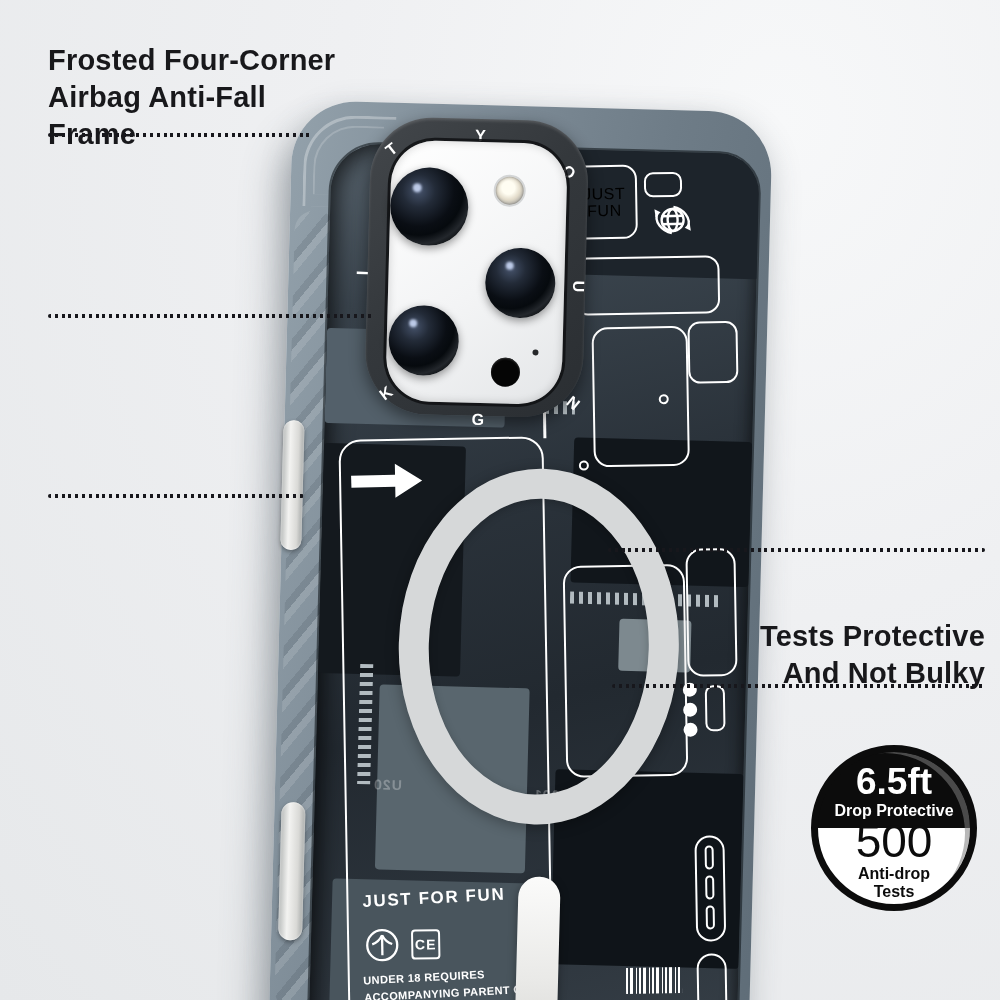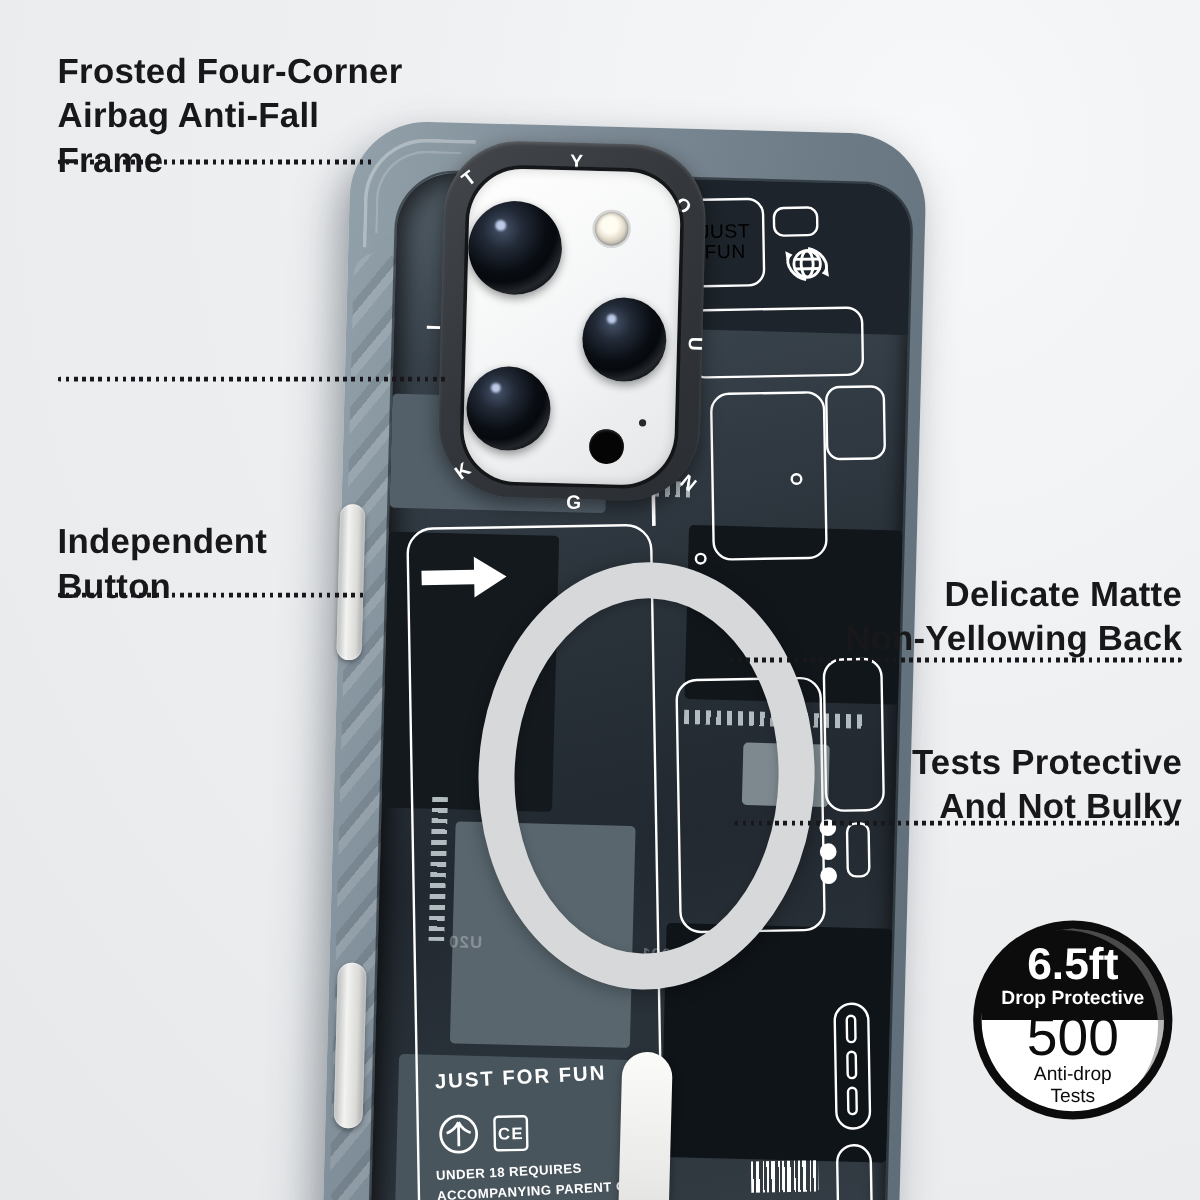--- a/index.html
+++ b/index.html
@@ -9,29 +9,29 @@
     font-family:"Liberation Sans","DejaVu Sans",sans-serif;}
   .pre{white-space:pre-line;}
 
   
   .co{position:absolute;z-index:6;font-weight:bold;font-size:29px;line-height:1.27;color:#18181b;letter-spacing:.2px;}
   .co.right{text-align:right;}
   .ld{position:absolute;z-index:6;height:4px;border-radius:2px;
       background:repeating-linear-gradient(90deg,#17171c 0 3px,transparent 3px 6.8px);}
 
   
-  .drop-badge{position:absolute;left:811px;top:767px;width:166px;height:166px;z-index:6;
+  .drop-badge{position:absolute;left:811px;top:745px;width:166px;height:166px;z-index:6;
     border:7px solid #0c0c0c;border-radius:50%;
     background:linear-gradient(180deg,#0c0c0c 0 50%,#ffffff 50% 100%);
     box-shadow:inset -9px 5px 0 -4px rgba(125,125,125,.55);
     text-align:center;color:#fff;}
   .bd-top-val{font-size:37px;font-weight:bold;margin-top:11px;line-height:1;}
   .bd-top-lab{font-size:16px;font-weight:bold;margin-top:3px;line-height:1;}
   .bd-bot-val{font-size:46px;font-weight:normal;color:#0c0c0c;margin-top:1px;line-height:.95;}
-  .bd-bot-lab{font-size:16px;font-weight:normal;color:#0c0c0c;line-height:1.12;margin-top:1px;}
+  .bd-bot-lab{font-size:16px;font-weight:bold;color:#0c0c0c;line-height:1.12;margin-top:1px;}
 
   
   .phone{position:absolute;left:293px;top:100px;width:480px;height:940px;z-index:1;
     transform:rotate(1.5deg);transform-origin:0 0;}
   .frame{position:absolute;inset:0;border-radius:64px 64px 0 0;
     background:linear-gradient(100deg,#93a1ab 0%,#7e8c97 30%,#6e7c87 60%,#5f6d78 100%);
     box-shadow:-22px 20px 40px -14px rgba(80,90,100,.45), 0 8px 30px rgba(60,70,80,.25);}
   .edge-texture{position:absolute;left:5px;top:110px;width:42px;height:800px;border-radius:20px;
     background:repeating-linear-gradient(-52deg,rgba(255,255,255,.12) 0 7px,rgba(10,20,30,.10) 7px 14px,transparent 14px 27px);}
   .corner-wave{position:absolute;border-style:solid;border-color:rgba(255,255,255,.30);background:transparent;}
@@ -213,26 +213,22 @@
     <div class="micdot" style="left:246px;top:243px;width:6px;height:6px;"></div>
   </div>
 
   <div class="co pre" style="left:48px;top:42px;">Frosted Four-Corner
 Airbag Anti-Fall
 Frame</div>
   <div class="ld" style="left:48px;top:133px;width:263px;"></div>
 
   <div class="ld" style="left:48px;top:314px;width:326px;"></div>
 
-  <div class="co pre" style="left:48px;top:434px;">Independent
-Button</div>
   <div class="ld" style="left:48px;top:494px;width:256px;"></div>
 
-  <div class="co right pre" style="right:15px;top:478px;">Delicate Matte
-Non-Yellowing Back</div>
   <div class="ld" style="left:608px;top:548px;width:377px;"></div>
 
   <div class="co right pre" style="right:15px;top:618px;">Tests Protective
 And Not Bulky</div>
   <div class="ld" style="left:612px;top:684px;width:373px;"></div>
 
   <div class="drop-badge">
     <div class="bd-top-val">6.5ft</div>
     <div class="bd-top-lab">Drop Protective</div>
     <div class="bd-bot-val">500</div>

